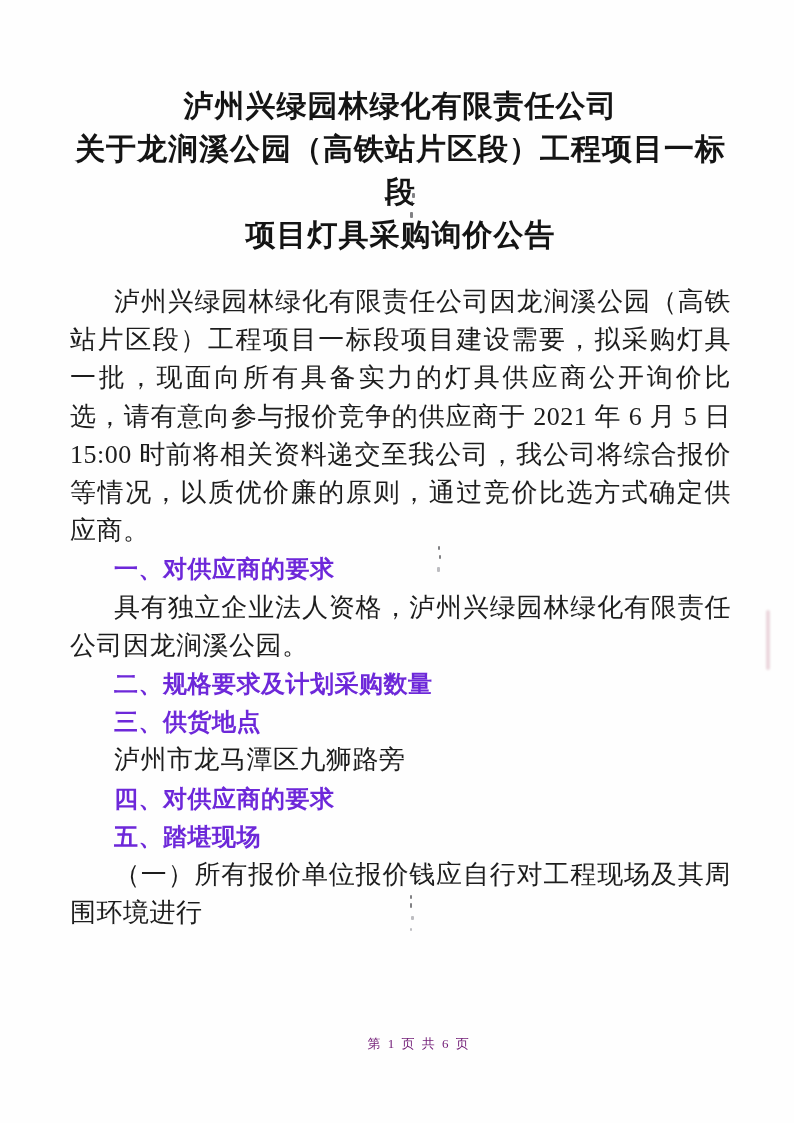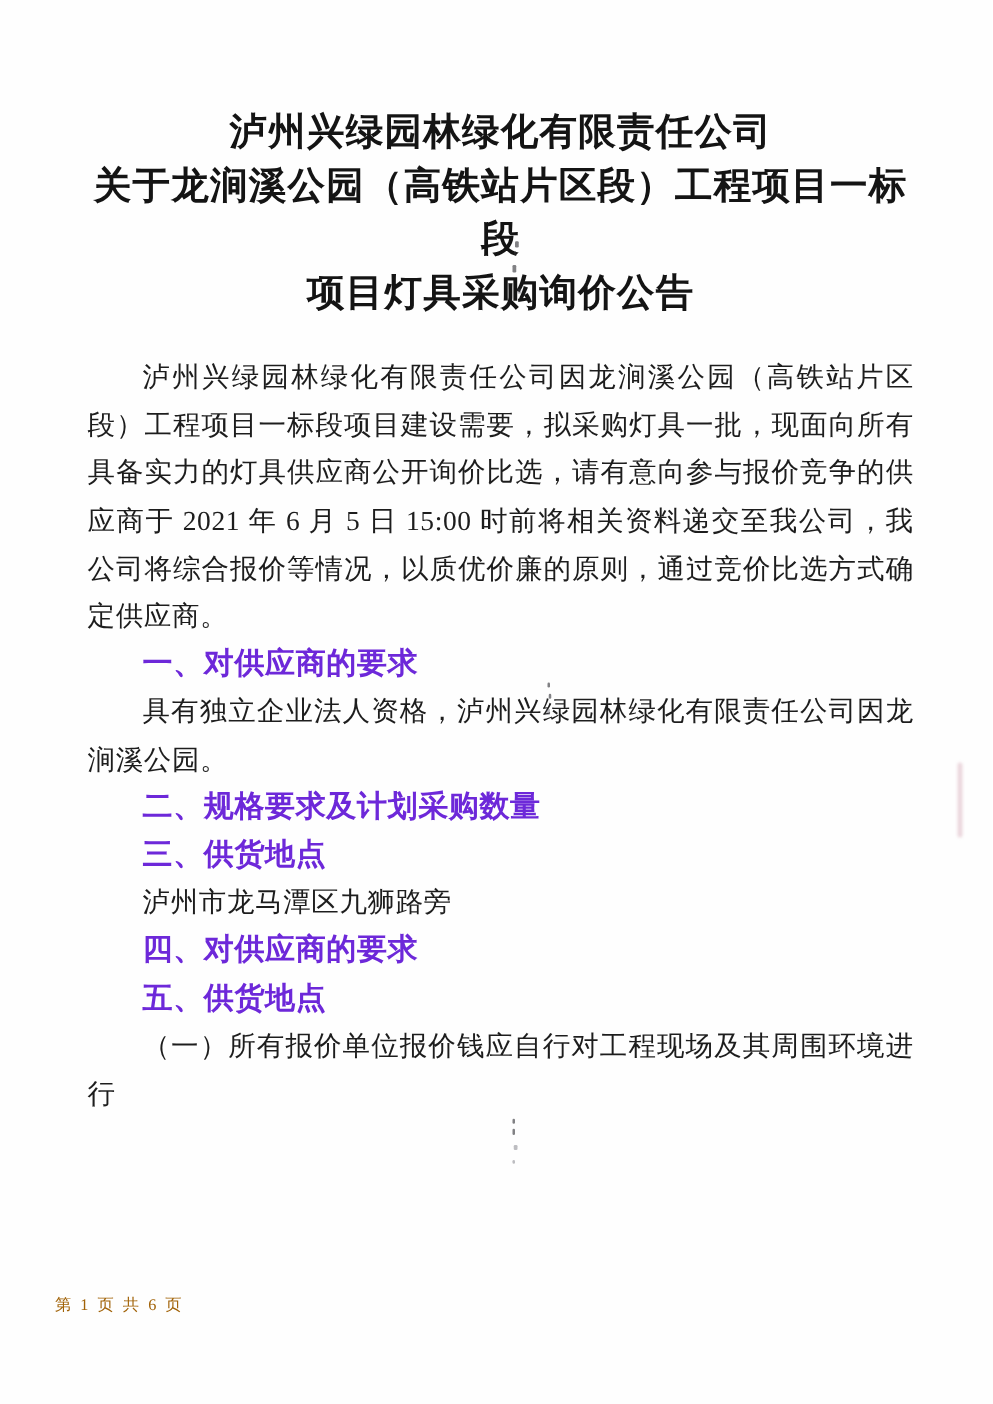--- a/index.html
+++ b/index.html
@@ -29,21 +29,21 @@
     line-height: 43px;
     color: #141414;
     letter-spacing: 1px;
     margin: 0 0 27px 0;
   }
   .title-line { display: block; }
   .content { width: 100%; }
   .para {
     margin: 0;
     font-family: "Liberation Serif", serif;
-    font-size: 22px;
+    font-size: 26px;
     line-height: 38.2px;
     color: #1d1d1d;
     text-align: justify;
     text-justify: inter-ideograph;
     text-indent: 44px;
     letter-spacing: 0.5px;
   }
   .sec-heading {
     margin: 0;
     font-family: "Liberation Sans", sans-serif;
@@ -52,24 +52,24 @@
     line-height: 38.2px;
     color: #6d28d9;
     text-indent: 44px;
     letter-spacing: 0.5px;
   }
   .footer {
     position: absolute;
     left: 0;
     right: 0;
     bottom: 70px;
-    text-align: left;
+    text-align: center;
     font-family: "Liberation Serif", serif;
     font-size: 13px;
-    color: #a16207;
+    color: #701a75;
     letter-spacing: 2px;
     margin-left: 44px;
   }
   
   .speck {
     position: absolute;
     background: rgba(45, 45, 50, 0.6);
     border-radius: 1px;
   }
   .speck.light { background: rgba(70, 70, 80, 0.35); }
@@ -96,21 +96,21 @@
   </div>
 
   <div class="content">
     <p class="para">泸州兴绿园林绿化有限责任公司因龙涧溪公园（高铁站片区段）工程项目一标段项目建设需要，拟采购灯具一批，现面向所有具备实力的灯具供应商公开询价比选，请有意向参与报价竞争的供应商于 2021 年 6 月 5 日 15:00 时前将相关资料递交至我公司，我公司将综合报价等情况，以质优价廉的原则，通过竞价比选方式确定供应商。</p>
     <p class="sec-heading">一、对供应商的要求</p>
     <p class="para">具有独立企业法人资格，泸州兴绿园林绿化有限责任公司因龙涧溪公园。</p>
     <p class="sec-heading">二、规格要求及计划采购数量</p>
     <p class="sec-heading">三、供货地点</p>
     <p class="para">泸州市龙马潭区九狮路旁</p>
     <p class="sec-heading">四、对供应商的要求</p>
-    <p class="sec-heading">五、供货地点</p>
+    <p class="sec-heading">五、踏堪现场</p>
     <p class="para">（一）所有报价单位报价钱应自行对工程现场及其周围环境进行</p>
   </div>
 
   <div class="footer">第 1 页 共 6 页</div>
 
   <div class="speck" style="left:412px; top:193px; width:3px; height:5px;"></div>
   <div class="speck" style="left:411px; top:201px; width:2px; height:3px;"></div>
   <div class="speck" style="left:410px; top:212px; width:3px; height:6px;"></div>
   <div class="speck light" style="left:414px; top:231px; width:3px; height:4px;"></div>
   <div class="speck" style="left:438px; top:546px; width:2px; height:4px;"></div>

